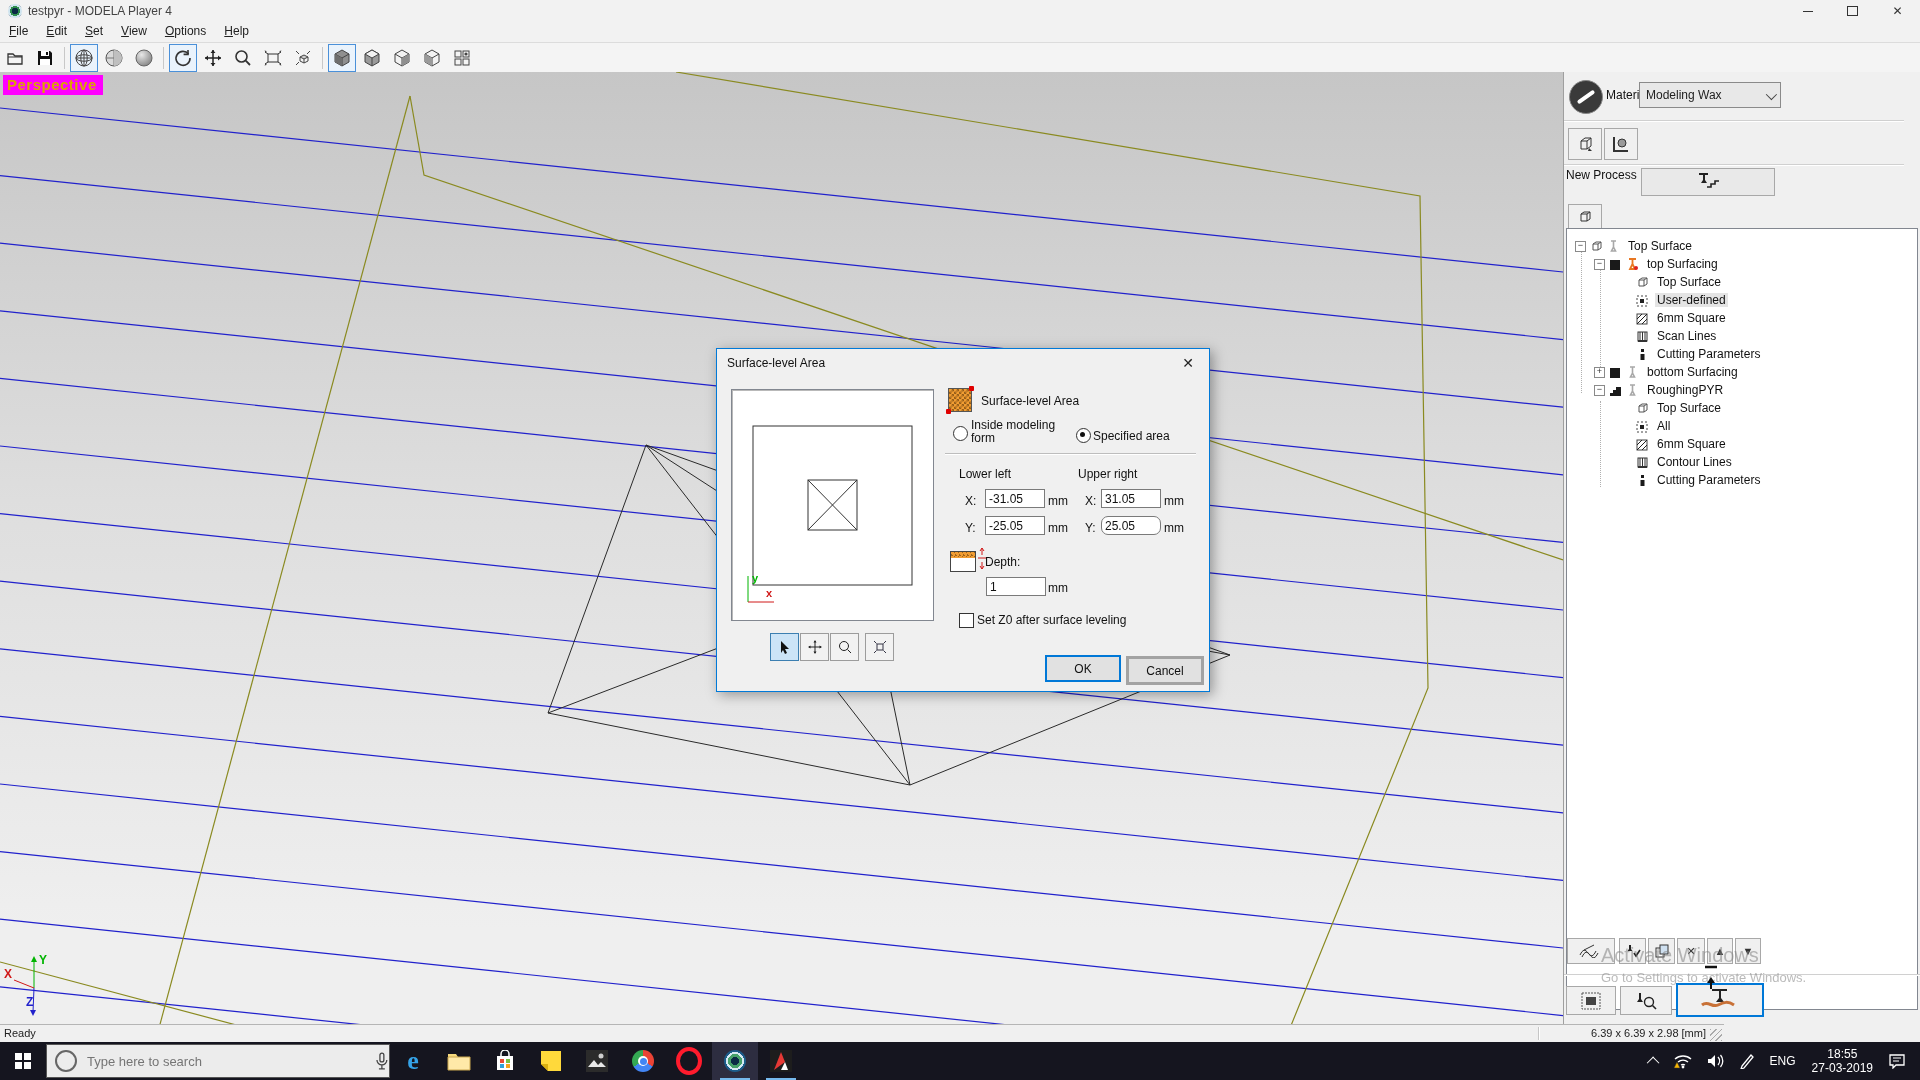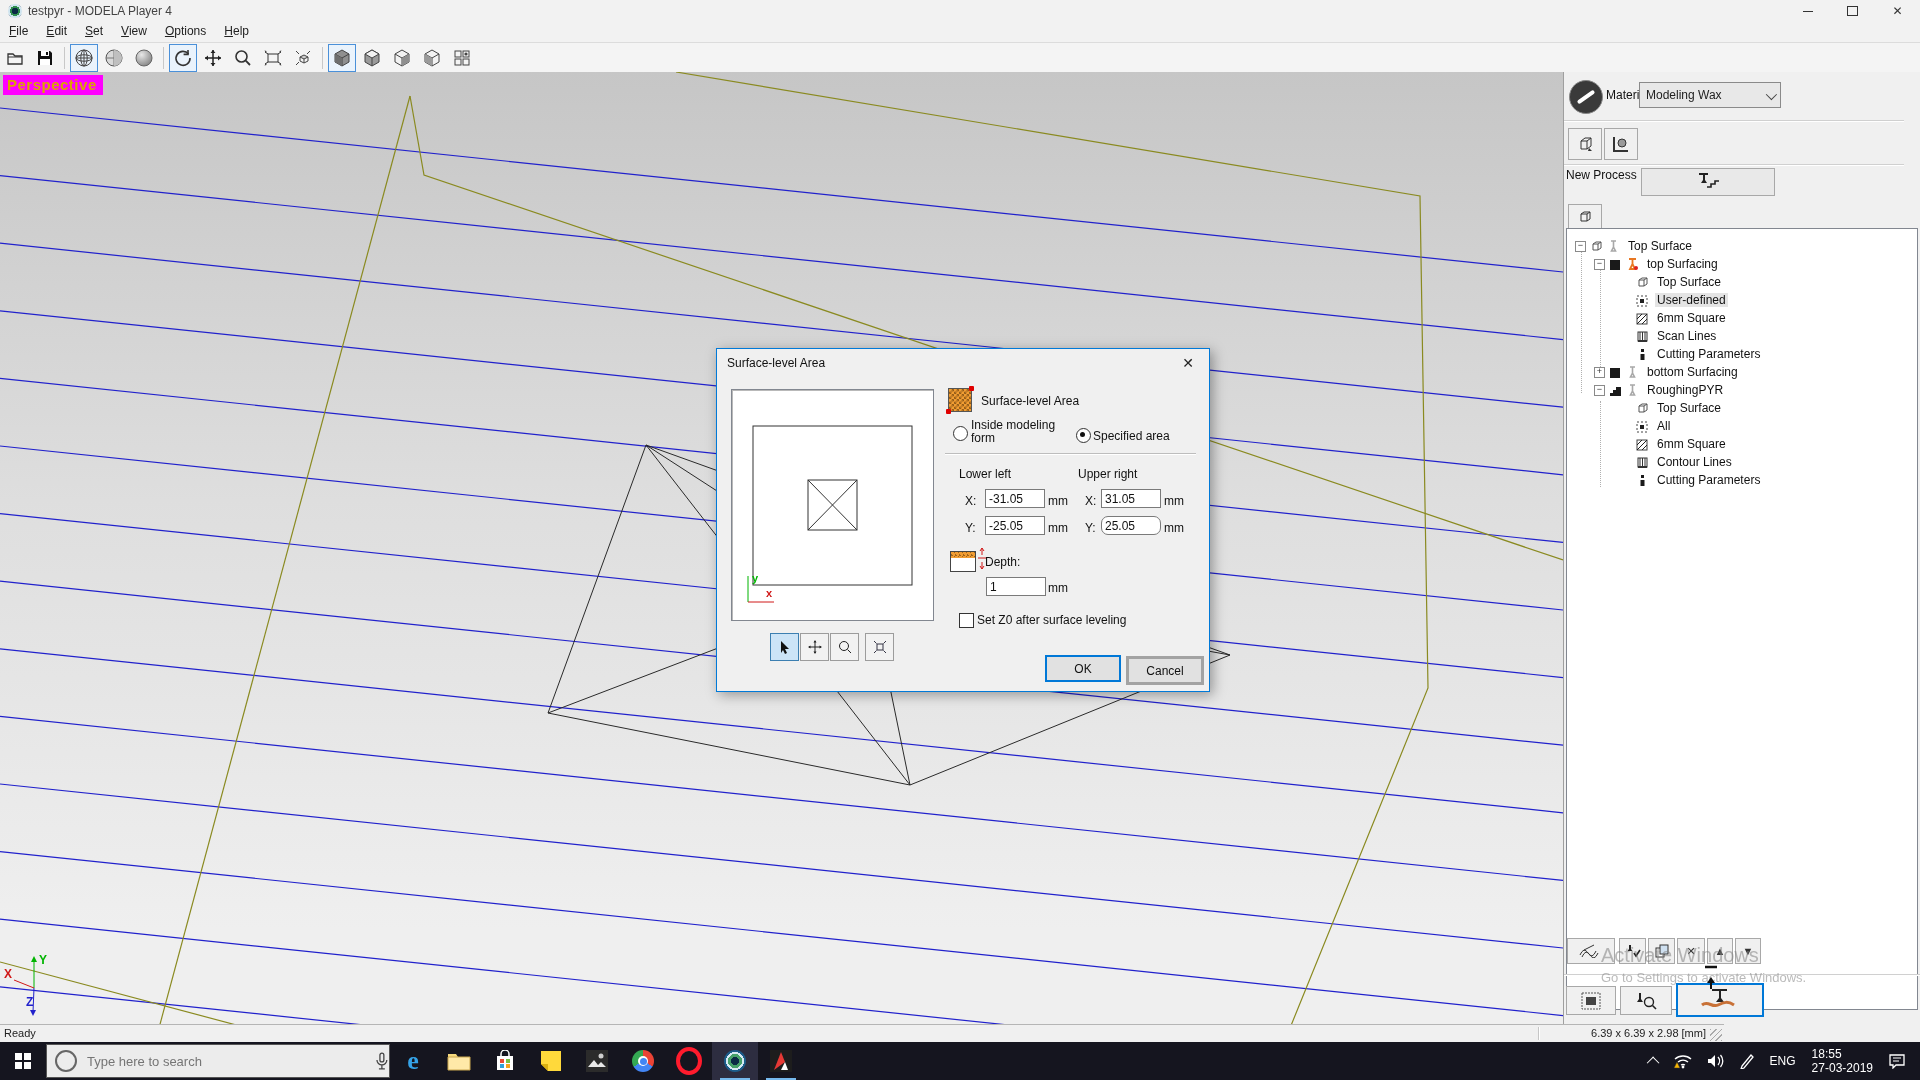--- a/index.html
+++ b/index.html
@@ -110,21 +110,21 @@
   .winflag span{background:#fff;}
   .searchbox{width:342px;height:32px;background:#ececec;border:1px solid #555;display:flex;align-items:center;flex:none;}
   .searchbox input{border:none;background:transparent;outline:none;font-size:13px;color:#333;width:250px;
     font-family:"Liberation Sans",sans-serif;}
   .cort{width:18px;height:18px;border:2px solid #666;border-radius:50%;margin:0 8px;flex:none;}
   .tb-ico{width:46px;height:38px;display:flex;align-items:center;justify-content:center;position:relative;flex:none;}
   .tb-ico.active{background:#2d2d40;}
   .tb-ico .underline{position:absolute;left:8px;bottom:0;width:30px;height:2px;background:#76b9ed;}
   .tray{position:absolute;right:0;top:0;height:38px;display:flex;align-items:center;color:#fff;}
   .tray-item{margin:0 7px;display:flex;align-items:center;justify-content:center;}
-  .clock{font-size:12px;text-align:left;line-height:14px;margin:0 8px;}
+  .clock{font-size:12px;text-align:center;line-height:14px;margin:0 8px;}
   .lang{font-size:12px;margin:0 8px;}
   .chevup{width:8px;height:8px;border-left:1px solid #fff;border-top:1px solid #fff;transform:rotate(45deg) translateY(2px);}
 </style>
 </head>
 <body>
 
 <div id="app">
 
   <div class="titlebar">
     <span class="app-ico"></span>

